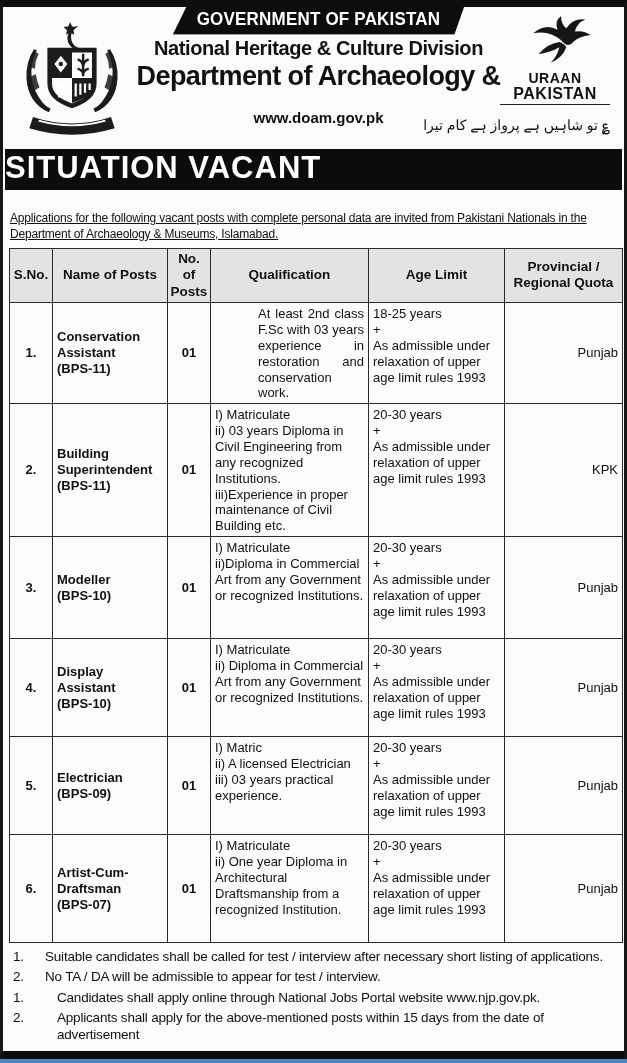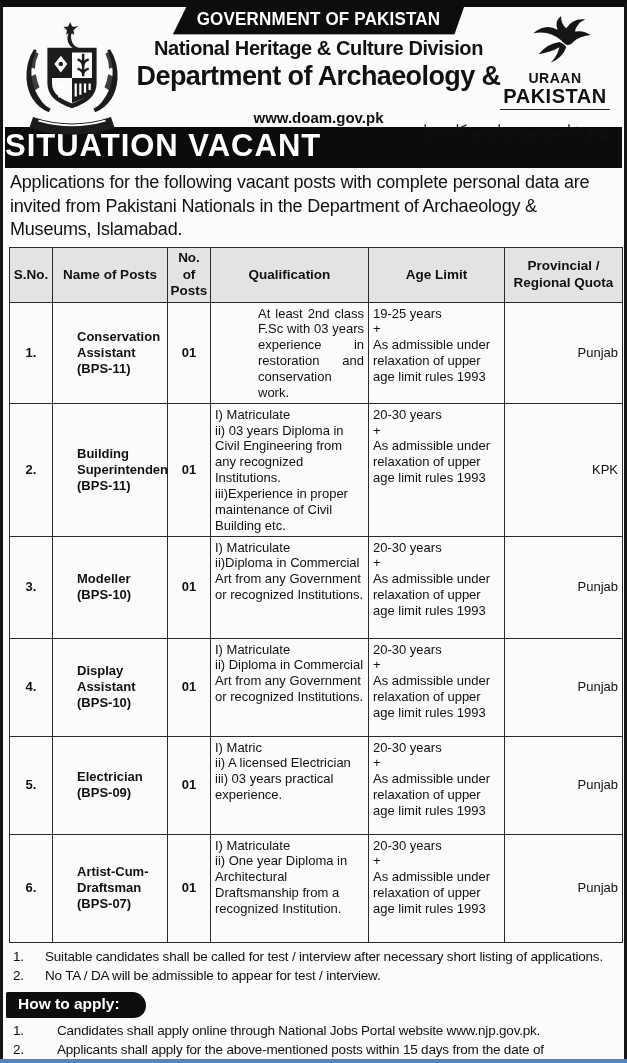--- a/index.html
+++ b/index.html
@@ -17,49 +17,49 @@
     display:flex; flex-direction:column;
   }
   .blue-strip{ position:absolute; left:0; right:0; bottom:0; height:4px; background:#4d86c6; }
 
   
   .header{ position:relative; height:141px; }
   .emblem{ position:absolute; left:12px; top:6px; width:114px; height:130px; }
   .uraan{ position:absolute; right:14px; top:6px; width:110px; text-align:center; }
   .uraan svg{ width:78px; height:58px; display:block; margin:0 auto; }
   .uraan-line1{ font-size:14px; font-weight:bold; letter-spacing:.5px; line-height:1.05; }
-  .uraan-line2{ font-size:20px; font-weight:bold; letter-spacing:.5px; line-height:1.05;
+  .uraan-line2{ font-size:16px; font-weight:bold; letter-spacing:.5px; line-height:1.05;
     border-bottom:1.5px solid #222; padding-bottom:2px; }
   .uraan-tagline{ font-size:14px; font-weight:normal; margin-top:12px; direction:rtl; white-space:nowrap; }
   .head-center{ margin:0 118px 0 128px; text-align:center; }
   .gov-banner{
     display:inline-block; background:#0d0d0d; color:#fff; font-weight:bold;
     font-size:17px; letter-spacing:.2px; padding:3px 24px 4px;
     clip-path:polygon(14px 0, 100% 0, calc(100% - 10px) 100%, 0 100%);
     transform:scaleY(1.05);
   }
   .division{ font-size:20px; font-weight:bold; letter-spacing:-.4px; margin-top:3px; }
   .dept{ font-size:27px; font-weight:bold; letter-spacing:-.6px; line-height:1.18; margin-top:1px; }
   .website{ font-size:15px; font-weight:bold; margin-top:16px; }
 
   
   .title-bar{
     margin:1px 2px 0; background:#0c0c0c; color:#fff; text-align:left;
     font-size:31px; font-weight:bold; letter-spacing:1px; padding:1px 0 4px;
   }
 
   
-  .intro{ padding:3px 7px 4px; font-size:18px; line-height:1.32; letter-spacing:-.2px; }
+  .intro{ padding:21px 7px 4px; font-size:12px; line-height:1.32; letter-spacing:-.2px;text-decoration:underline; }
 
   
   table{ border-collapse:collapse; table-layout:fixed; margin:1px 6px 0; width:613px; }
   th,td{ border:1.6px solid #2a2a2a; font-size:13px; line-height:1.22; padding:2px 4px; overflow:hidden; }
   th{ background:#e3e3e2; font-size:13.5px; height:42px; padding:2px 2px; }
   td.c-sno{ text-align:center; font-weight:bold; }
-  td.c-name{ font-weight:bold; padding-left:24px; }
+  td.c-name{ font-weight:bold; padding-left:4px; }
   td.c-count{ text-align:center; font-weight:bold; }
   td.c-qual, td.c-age{ vertical-align:top; padding-top:3px; }
   td.c-quota{ text-align:right; }
   .pre{ white-space:pre-line; }
   .just{ text-align:justify;padding-left:47px; }
 
   
   .note-list{ padding:5px 8px 2px 10px; }
   .note-row{ display:flex; font-size:13.5px; line-height:1.3; margin-bottom:2px; letter-spacing:-.2px; }
   .note-num{ width:32px; flex:none; }
@@ -158,21 +158,21 @@
         <th>Age Limit</th>
         <th>Provincial / Regional Quota</th>
       </tr>
       <tr style="height:96px">
         <td class="c-sno">1.</td>
         <td class="c-name pre">Conservation
 Assistant
 (BPS-11)</td>
         <td class="c-count">01</td>
         <td class="c-qual pre just">At least 2nd class F.Sc with 03 years experience in restoration and conservation work.</td>
-        <td class="c-age pre">19-25 years
+        <td class="c-age pre">18-25 years
 +
 As admissible under relaxation of upper age limit rules 1993</td>
         <td class="c-quota">Punjab</td>
       </tr>
       <tr style="height:118px">
         <td class="c-sno">2.</td>
         <td class="c-name pre">Building
 Superintendent
 (BPS-11)</td>
         <td class="c-count">01</td>
@@ -243,21 +243,20 @@
       <div class="note-row">
         <span class="note-num">1.</span>
         <span>Suitable candidates shall be called for test / interview after necessary short listing of applications.</span>
       </div>
       <div class="note-row">
         <span class="note-num">2.</span>
         <span>No TA / DA will be admissible to appear for test / interview.</span>
       </div>
     </div>
 
-    <div class="apply-banner">How to apply:</div>
     <div class="note-list apply-list" style="padding-top:0;">
       <div class="note-row">
         <span class="note-num">1.</span>
         <span>Candidates shall apply online through National Jobs Portal website www.njp.gov.pk.</span>
       </div>
       <div class="note-row">
         <span class="note-num">2.</span>
         <span>Applicants shall apply for the above-mentioned posts within 15 days from the date of advertisement</span>
       </div>
     </div>

